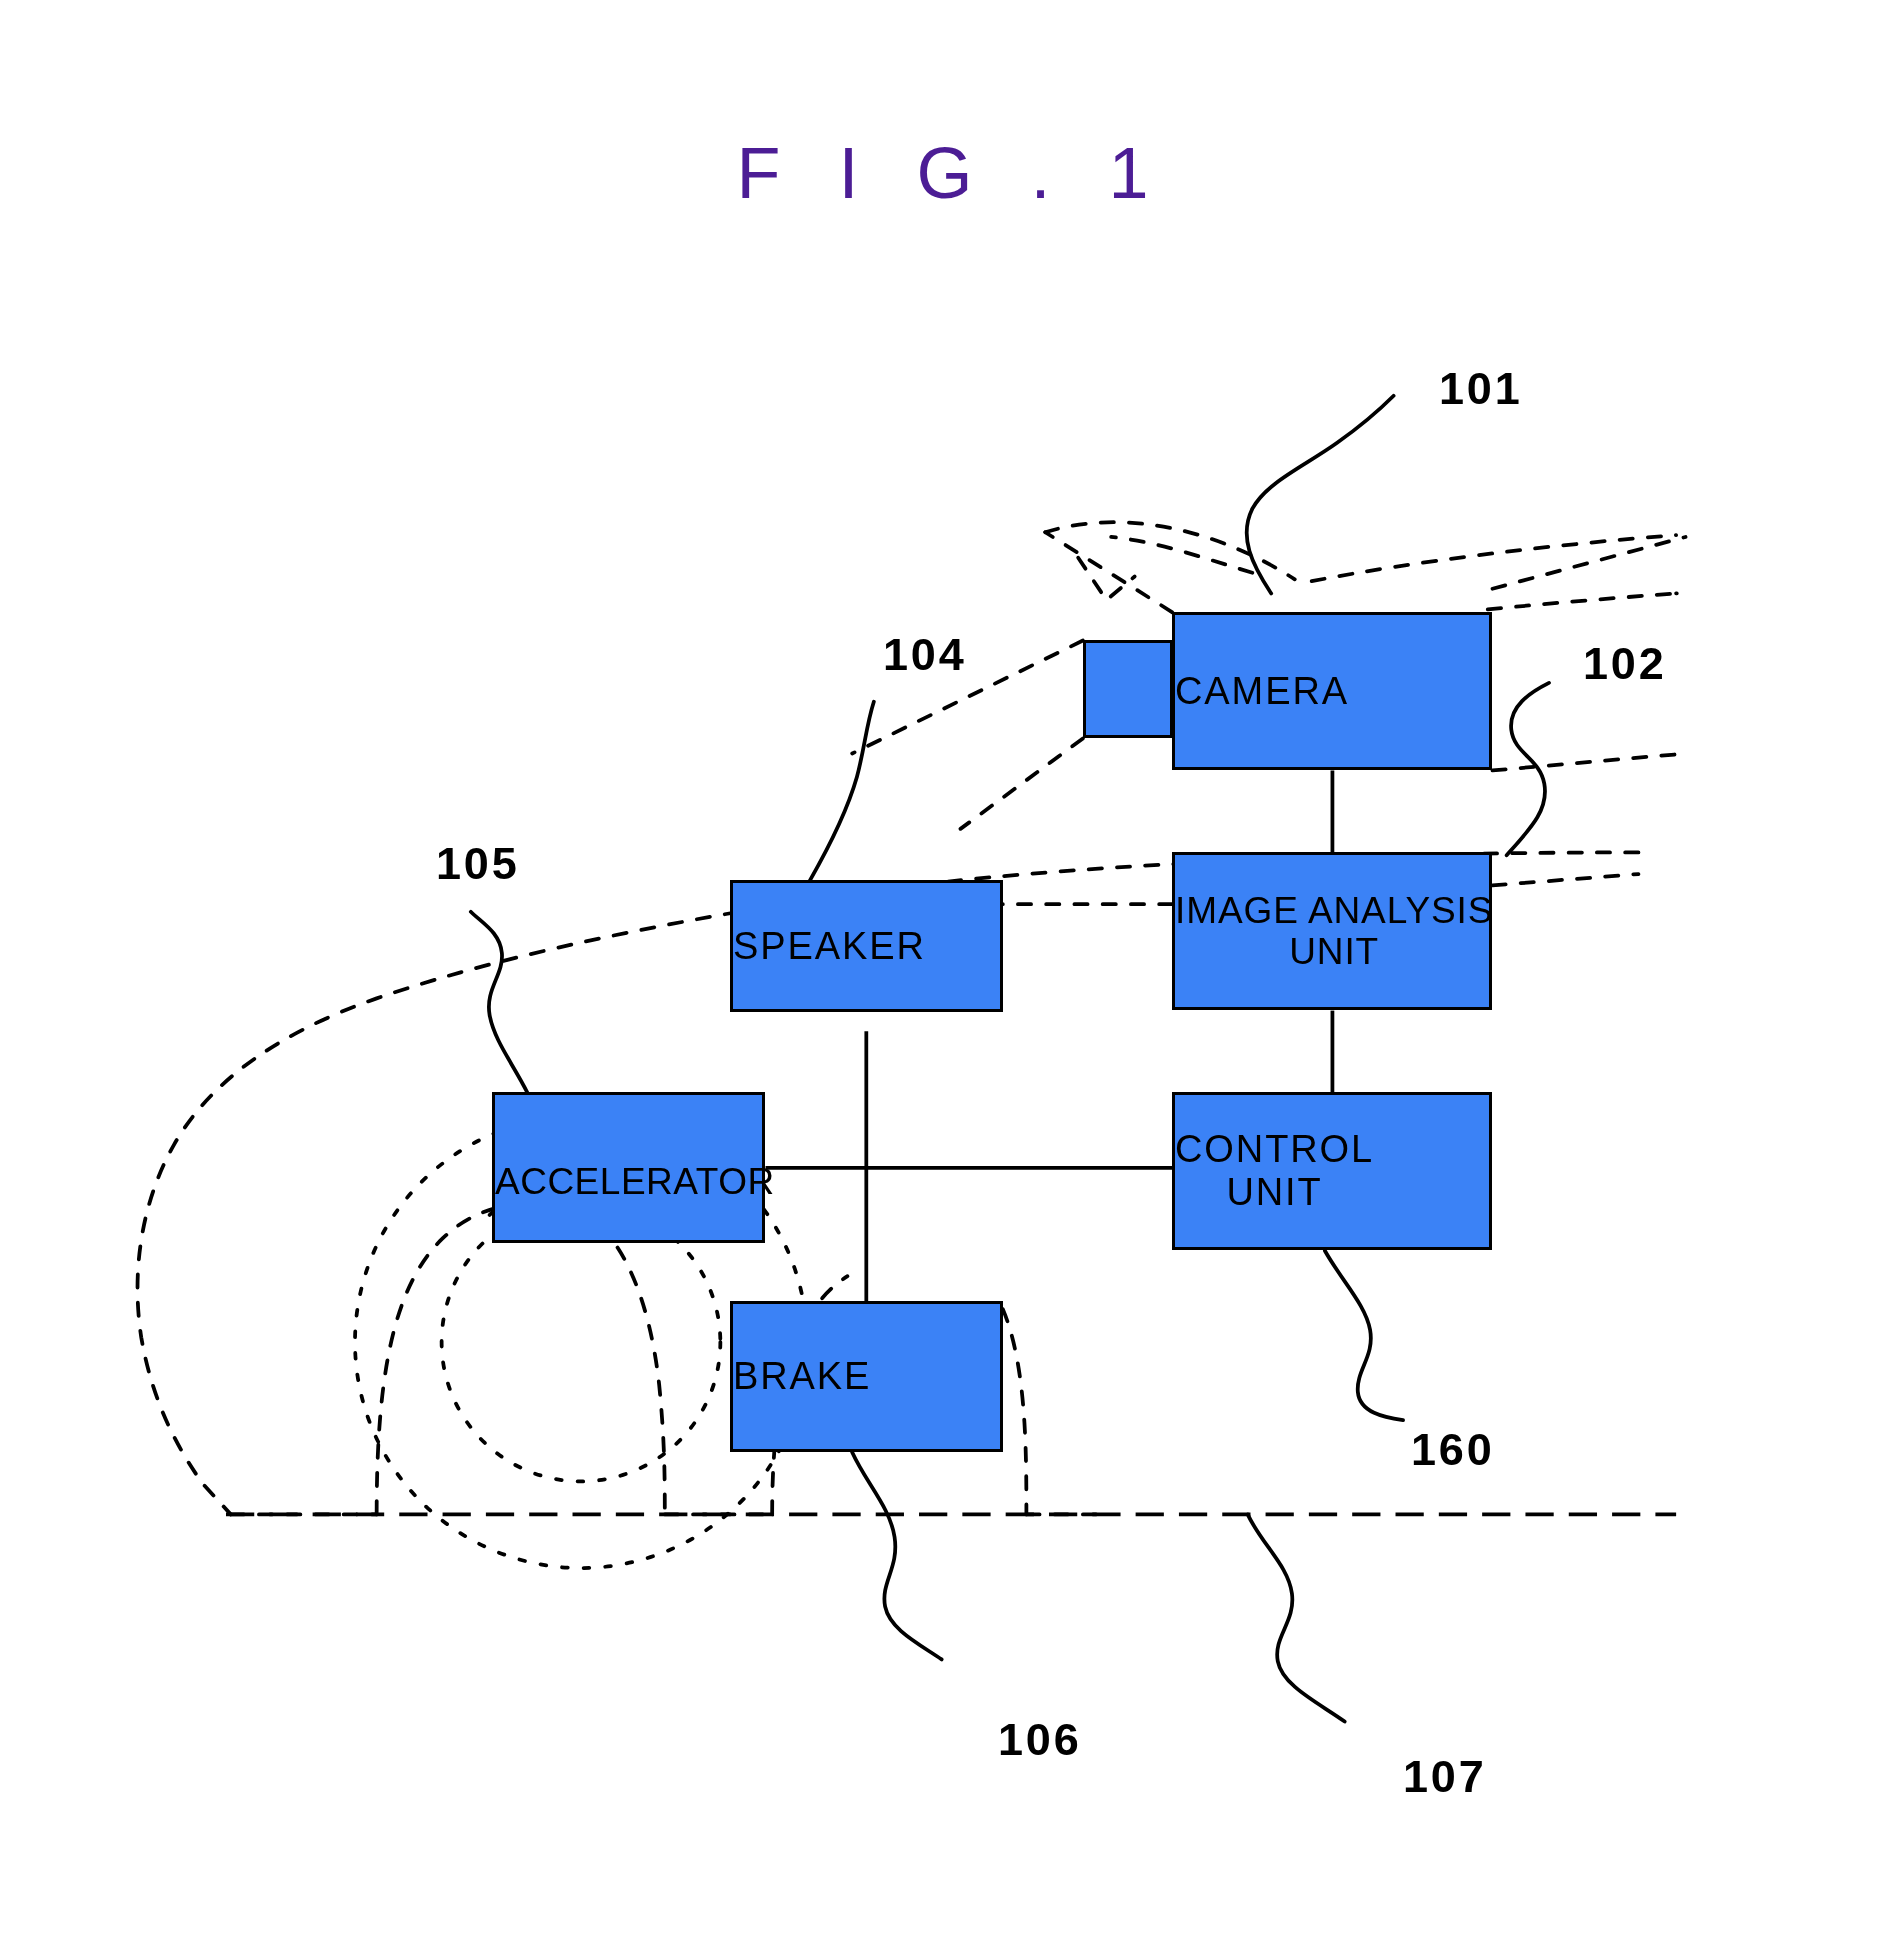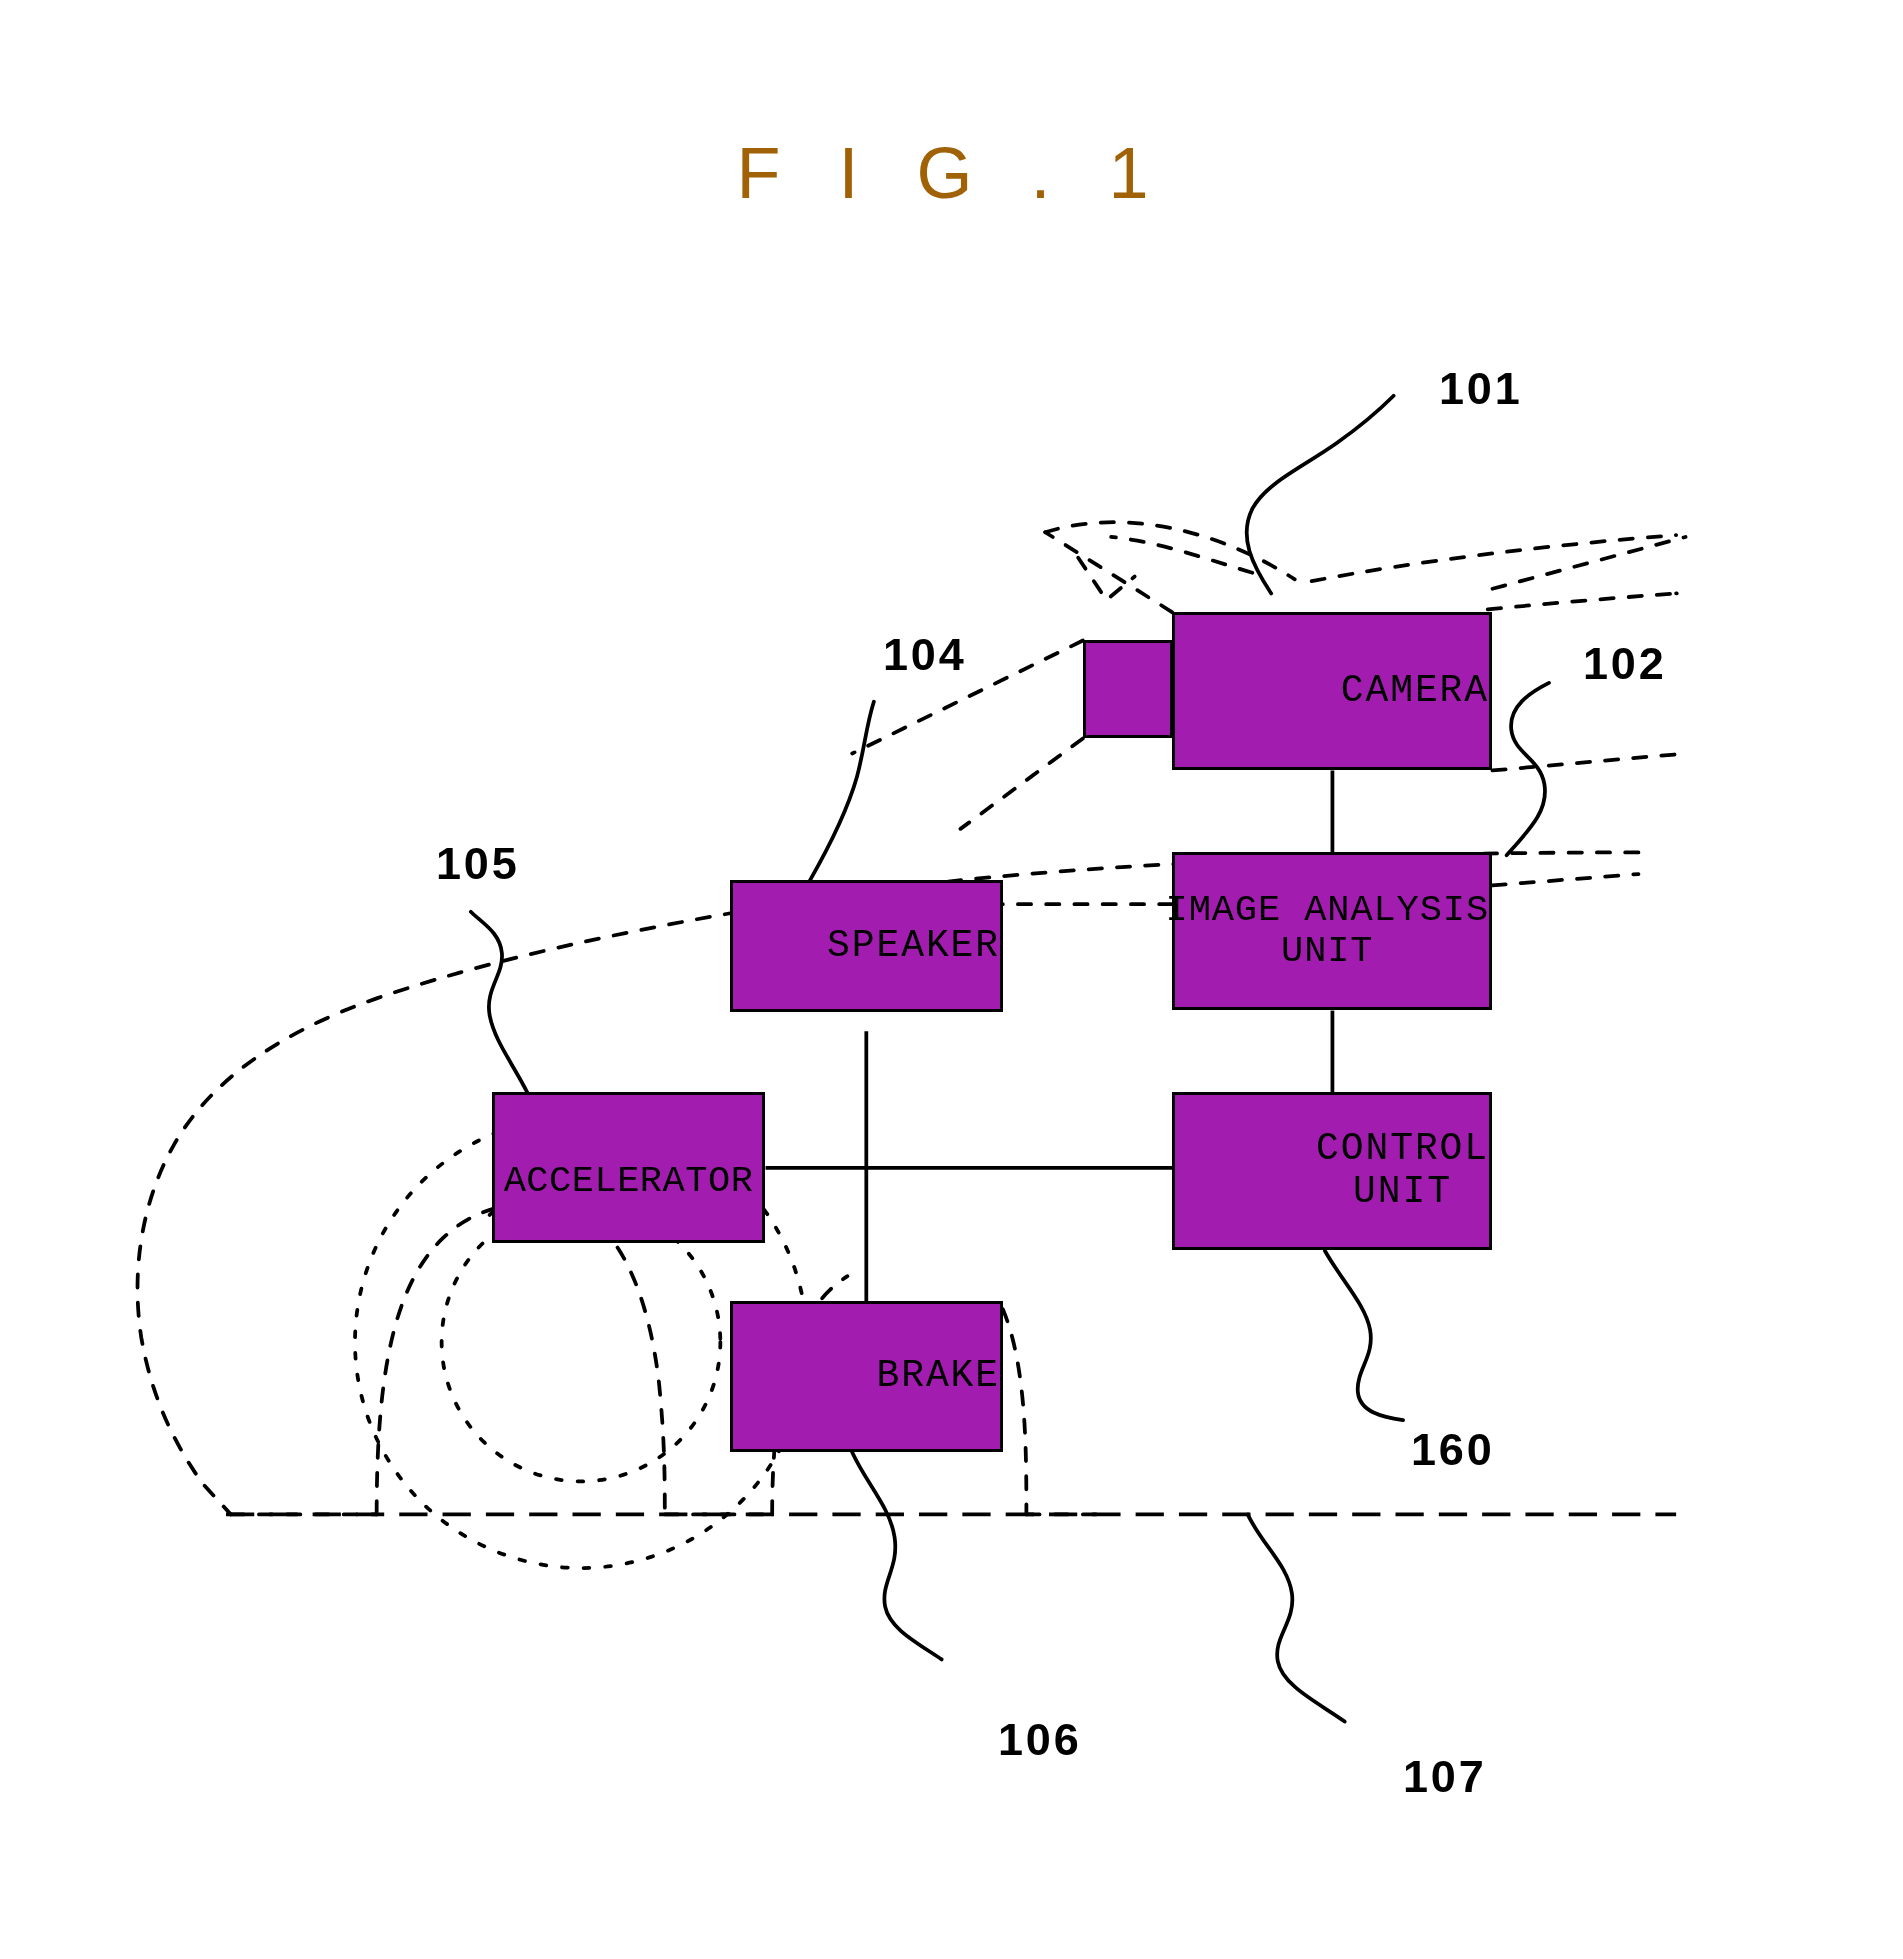--- a/index.html
+++ b/index.html
@@ -18,46 +18,46 @@
 
   #figure-title {
     position: absolute;
     top: 132px;
     left: 0;
     width: 1904px;
     text-align: center;
     font-size: 72px;
     letter-spacing: 19px;
     font-family: "Liberation Sans", sans-serif;
-    color: #a16207;
+    color: #4c1d95;
     white-space: pre;
   }
 
   #diagram-canvas {
     position: absolute;
     top: 0;
     left: 0;
     width: 1904px;
     height: 1960px;
   }
 
   
   .block {
     position: absolute;
     border: 3.8px solid #000;
-    background: #a21caf;
+    background: #3b82f6;
     box-sizing: border-box;
     display: flex;
     align-items: center;
-    justify-content: flex-end;
+    justify-content: flex-start;
     text-align: center;
     font-size: 38px;
     letter-spacing: 1.9px;
     line-height: 1.12;
-    font-family: Liberation Mono, monospace;
+    font-family: Liberation Sans, sans-serif;
     color: #000;
     z-index: 5;
   }
   .block .blabel { display: block; white-space: pre; }
 
   #block-camera       { left: 1172px; top: 612px;  width: 320px; height: 158px; }
   #block-lens         { left: 1083px; top: 640px;  width: 90px;  height: 98px; z-index: 4;}
   #block-image        { left: 1172px; top: 852px;  width: 320px; height: 158px; }
   #block-control      { left: 1172px; top: 1092px; width: 320px; height: 158px; }
   #block-speaker      { left: 730px;  top: 880px;  width: 273px; height: 132px; }

